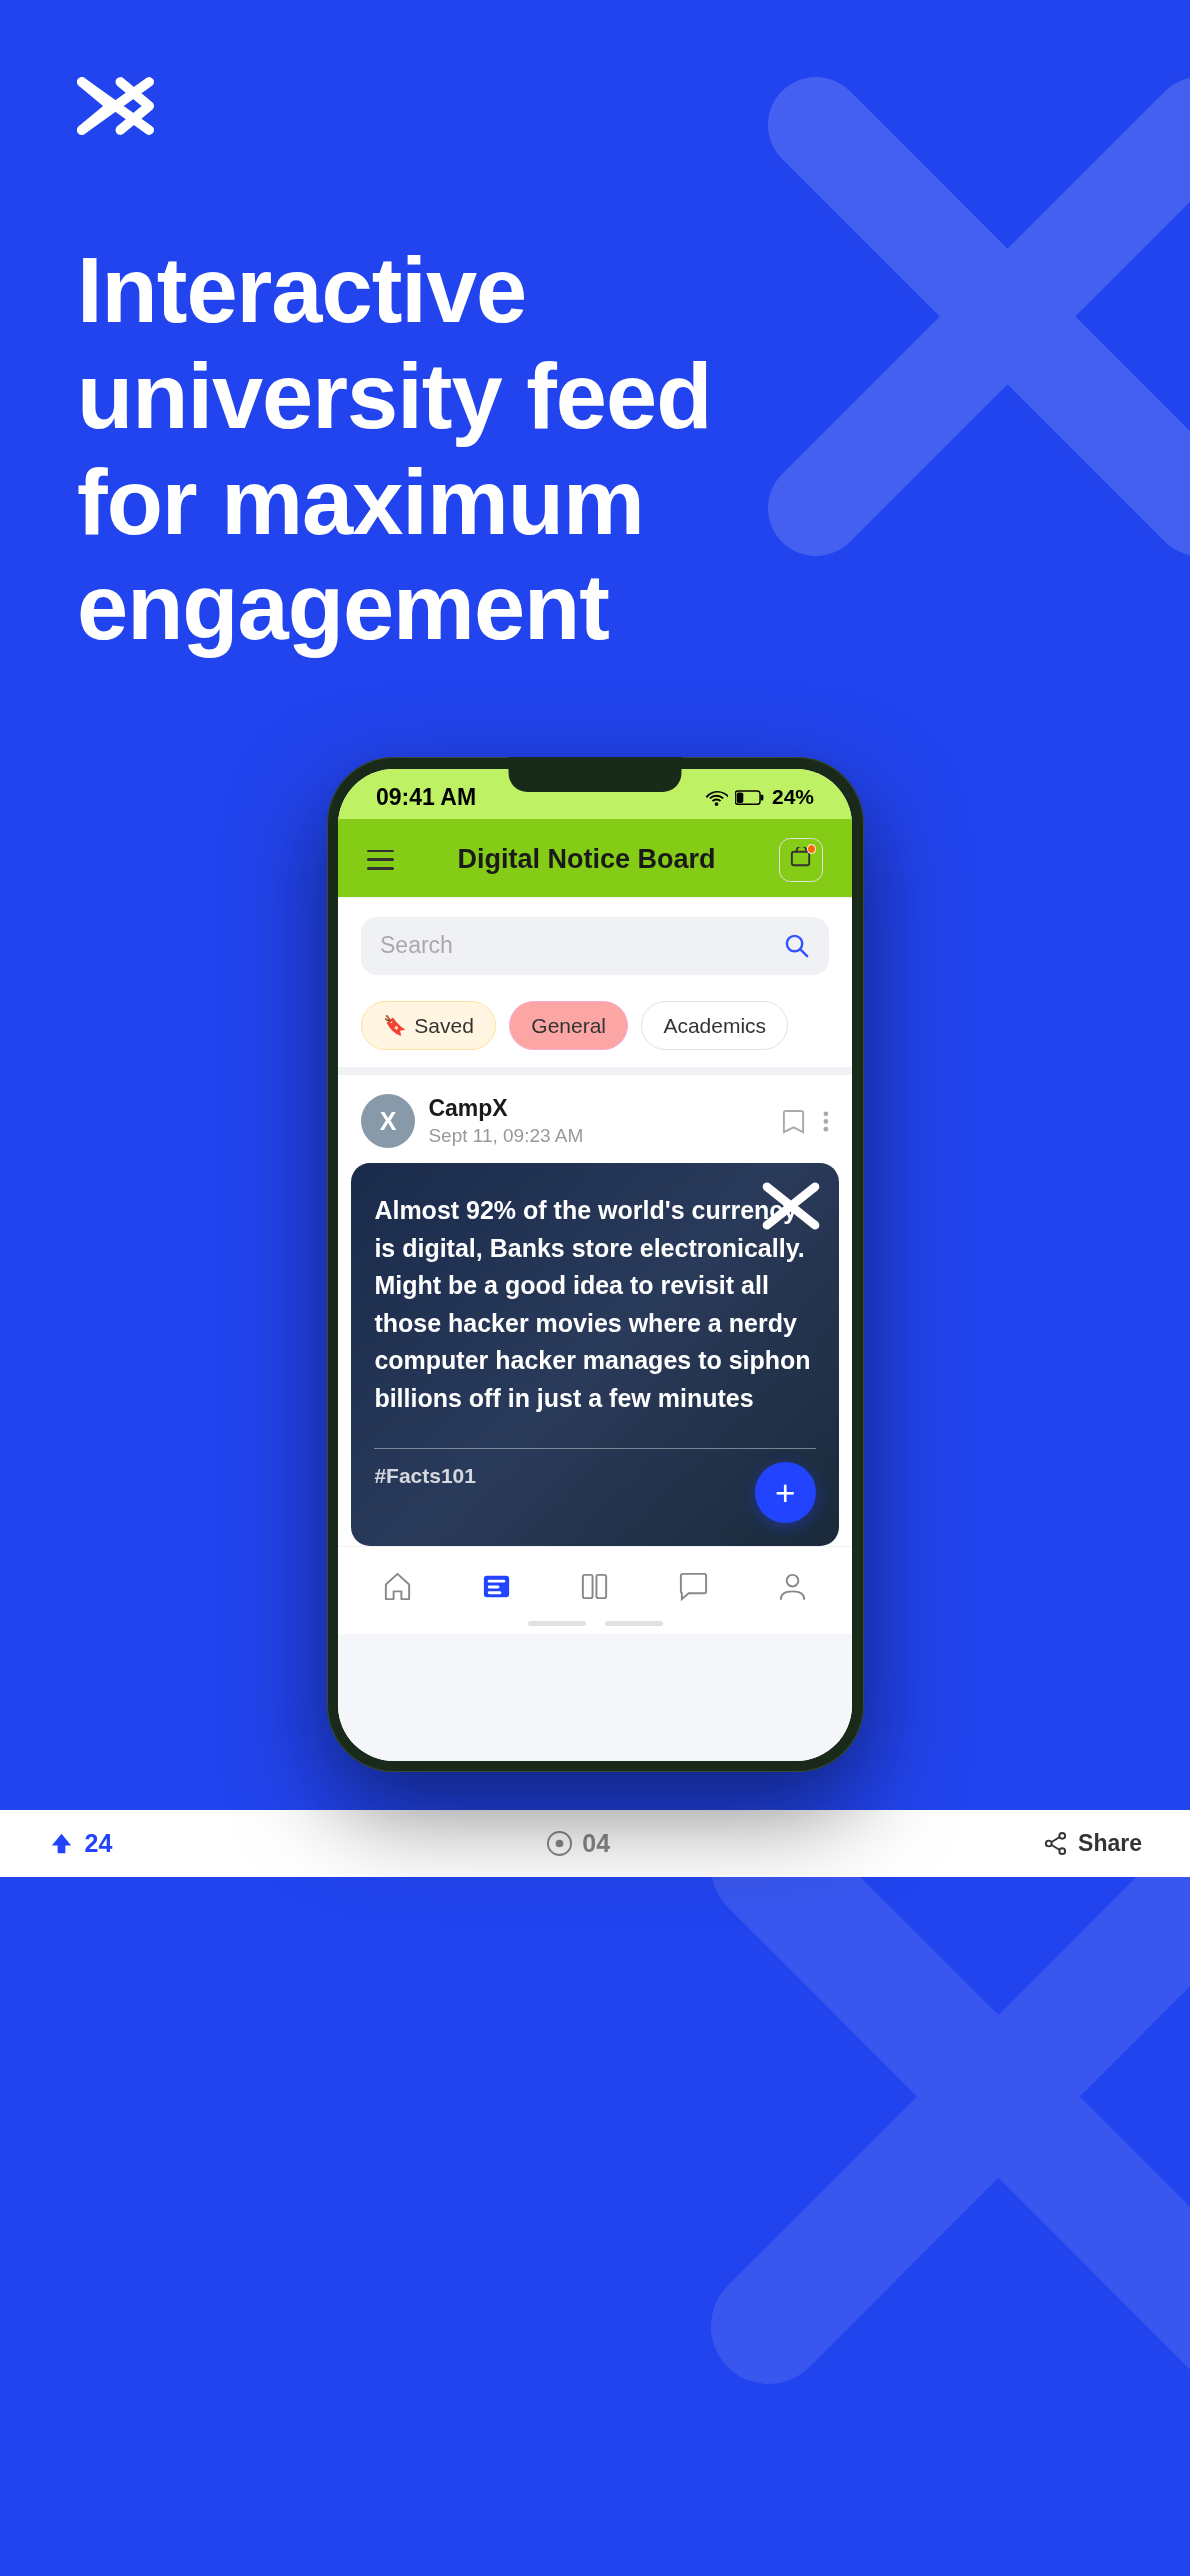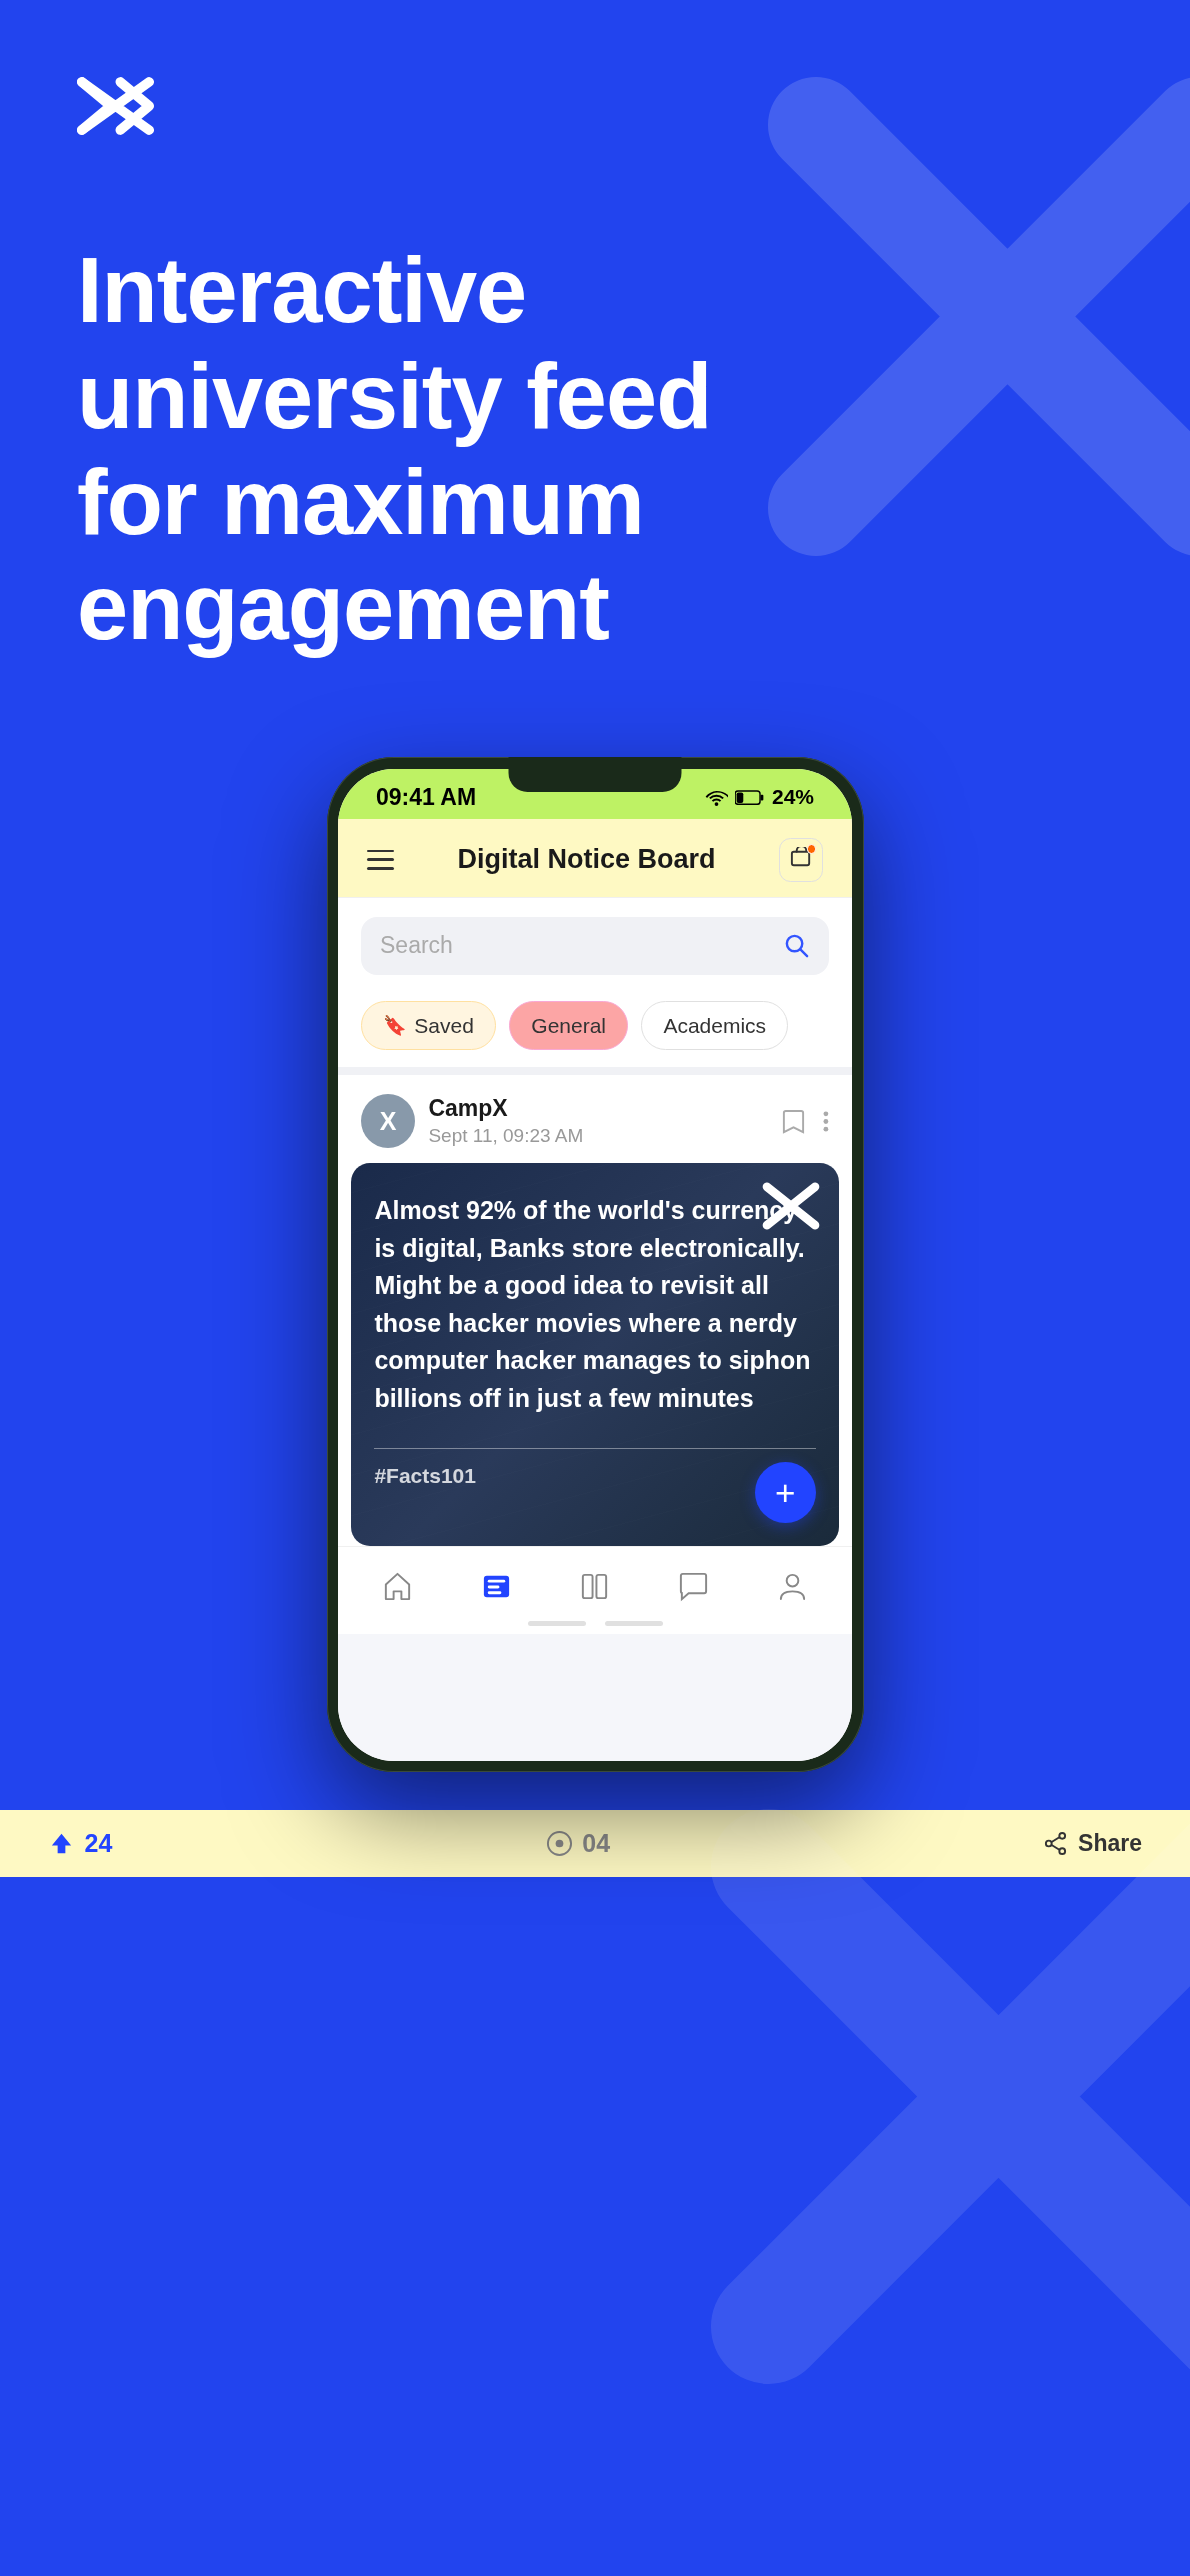--- a/index.html
+++ b/index.html
@@ -123,21 +123,21 @@
       border-radius: 0 0 19px 19px;
       z-index: 10;
     }
 
     
     .app-header {
       display: flex;
       align-items: center;
       justify-content: space-between;
       padding: 19px 29px 15.3px 29px;
-      background: #fef9c3;
+      background: #84cc16;
       border-bottom: 1px solid #f0f0f0;
     }
 
     .hamburger-icon {
       display: flex;
       flex-direction: column;
       gap: 5.8px;
       cursor: pointer;
     }
     .hamburger-icon span {
@@ -426,21 +426,21 @@
 
     .nav-bar-pill {
       width: 58px;
       height: 5.8px;
       background: #e0e0e0;
       border-radius: 2.9px;
     }
 
     
     .bottom-stats {
-      background: #fef9c3;
+      background: #ffffff;
       display: flex;
       justify-content: space-between;
       align-items: center;
       padding: 19px 48px;
     }
 
     .stat-item {
       display: flex;
       align-items: center;
       gap: 9.6px;

